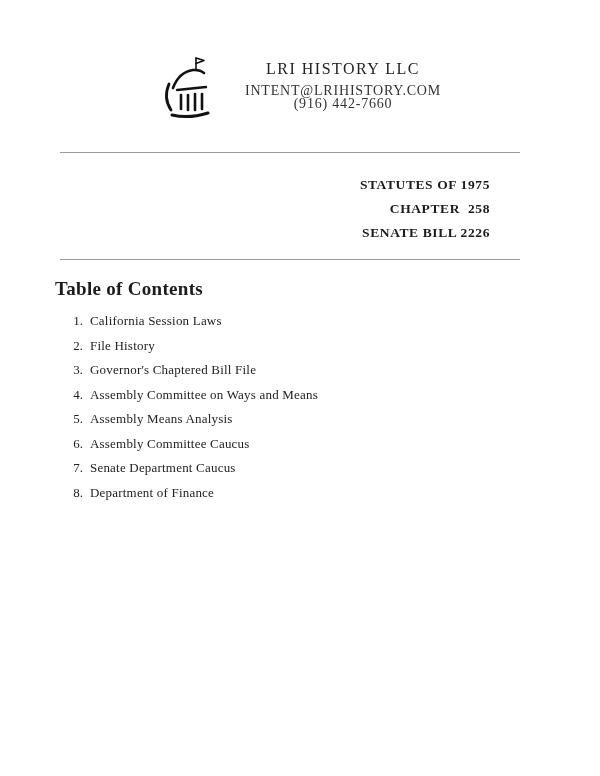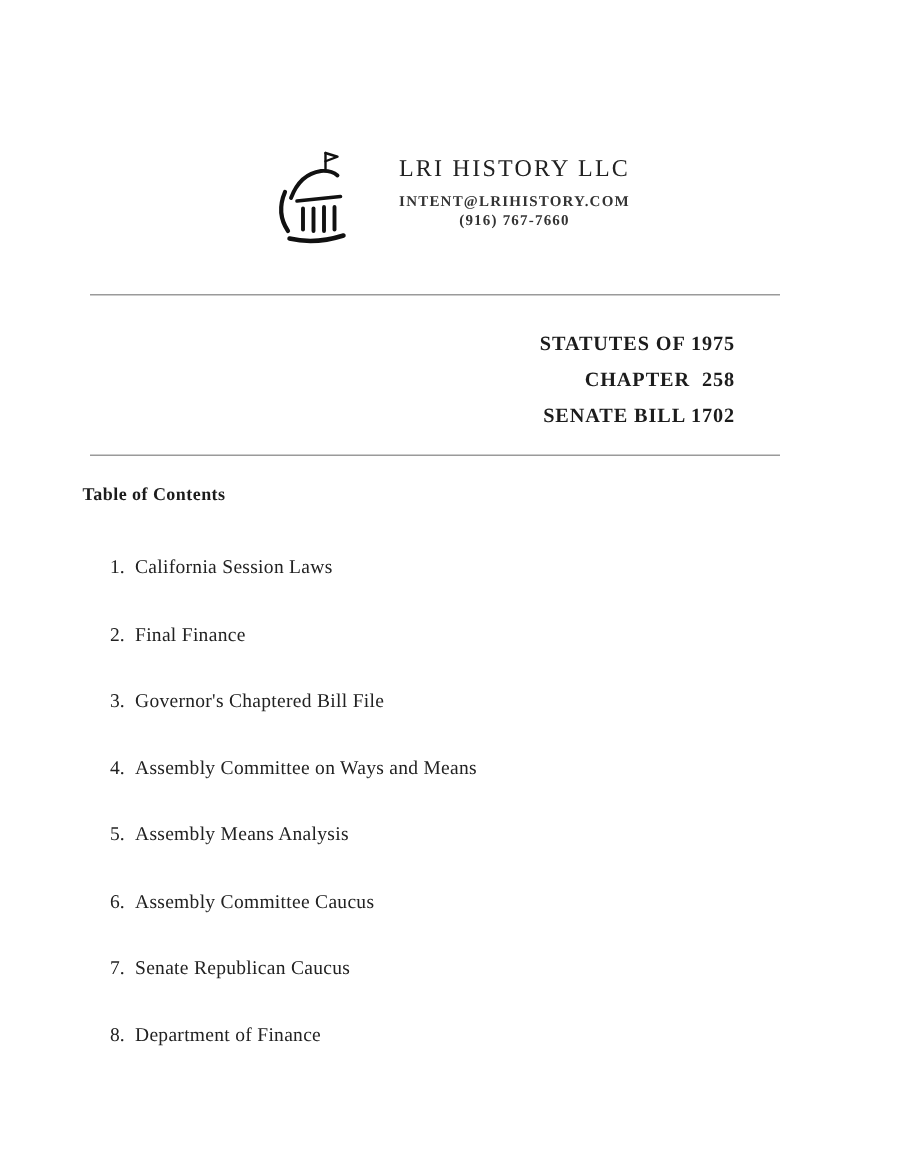--- a/index.html
+++ b/index.html
@@ -15,47 +15,46 @@
     font-family: "Liberation Serif", serif;
     color: #1c1c1c;
     overflow: hidden;
   }
 
   
   .letterhead {
     display: flex;
     justify-content: center;
     align-items: flex-start;
-    padding-top: 96px;
+    padding-top: 52px;
     gap: 22px;
   }
   .logo-wrap {
     width: 64px;
     height: 74px;
     flex: 0 0 auto;
     margin-top: 2px;
   }
   .letterhead-text {
     text-align: center;
     padding-top: 8px;
   }
   .company-name {
     font-size: 16px;
     letter-spacing: 1.5px;
     color: #222;
     margin-bottom: 6px;
     white-space: pre;
   }
   .contact-line {
-    font-size: 10px;
+    font-size: 14px;
     letter-spacing: 0.8px;
     color: #333;
     line-height: 13px;
     white-space: pre;
-    font-weight: bold;
   }
 
   
   .rule {
     border: none;
     border-top: 1px solid #9a9a9a;
     margin: 0 80px 0 60px;
   }
   .rule-1 { margin-top: 24px; }
   .rule-2 { margin-top: 14px; }
@@ -70,21 +69,21 @@
     font-size: 13.5px;
     letter-spacing: 0.6px;
     line-height: 24px;
     color: #1c1c1c;
     white-space: pre;
   }
 
   
   .toc-title {
     margin: 18px 0 0 55px;
-    font-size: 12px;
+    font-size: 19px;
     font-weight: bold;
     letter-spacing: 0.3px;
     color: #1c1c1c;
   }
   .toc-list {
     margin: 14px 0 0 70px;
     padding: 0;
     list-style: none;
   }
   .toc-item {
@@ -96,21 +95,20 @@
     line-height: 13px;
   }
   .toc-num {
     display: inline-block;
     min-width: 13px;
     text-align: right;
     margin-right: 7px;
   }
   .toc-label {
     letter-spacing: 0.2px;
-    margin-top: 20px;
   }
 
   .sketch {
     stroke: #111;
     fill: none;
     stroke-linecap: round;
     stroke-linejoin: round;
   }
 </style>
 </head>
@@ -135,64 +133,64 @@
         <path class="sketch" stroke-width="2.6" d="M29 41 L29 56"></path>
         <path class="sketch" stroke-width="2.6" d="M36 40 L36 56"></path>
         <path class="sketch" stroke-width="2.6" d="M43 40 L43 55"></path>
 
         <path class="sketch" stroke-width="3.0" d="M13 61 Q30 65 49 59"></path>
       </svg>
     </div>
     <div class="letterhead-text">
       <div class="company-name">LRI HISTORY LLC</div>
       <div class="contact-line">INTENT@LRIHISTORY.COM</div>
-      <div class="contact-line">(916) 767-7660</div>
+      <div class="contact-line">(916) 442-7660</div>
     </div>
   </header>
 
   <hr class="rule rule-1">
 
   <section class="reference-block">
     <div class="reference-line">STATUTES OF 1975</div>
     <div class="reference-line">CHAPTER  258</div>
-    <div class="reference-line">SENATE BILL 1702</div>
+    <div class="reference-line">SENATE BILL 2226</div>
   </section>
 
   <hr class="rule rule-2">
 
   <h2 class="toc-title">Table of Contents</h2>
 
   <ol class="toc-list">
     <li class="toc-item">
       <span class="toc-num">1.</span>
       <span class="toc-label">California Session Laws</span>
     </li>
     <li class="toc-item">
       <span class="toc-num">2.</span>
-      <span class="toc-label">Final Finance</span>
+      <span class="toc-label">File History</span>
     </li>
     <li class="toc-item">
       <span class="toc-num">3.</span>
       <span class="toc-label">Governor's Chaptered Bill File</span>
     </li>
     <li class="toc-item">
       <span class="toc-num">4.</span>
       <span class="toc-label">Assembly Committee on Ways and Means</span>
     </li>
     <li class="toc-item">
       <span class="toc-num">5.</span>
       <span class="toc-label">Assembly Means Analysis</span>
     </li>
     <li class="toc-item">
       <span class="toc-num">6.</span>
       <span class="toc-label">Assembly Committee Caucus</span>
     </li>
     <li class="toc-item">
       <span class="toc-num">7.</span>
-      <span class="toc-label">Senate Republican Caucus</span>
+      <span class="toc-label">Senate Department Caucus</span>
     </li>
     <li class="toc-item">
       <span class="toc-num">8.</span>
       <span class="toc-label">Department of Finance</span>
     </li>
   </ol>
 
 </div>
 
 </body></html>

